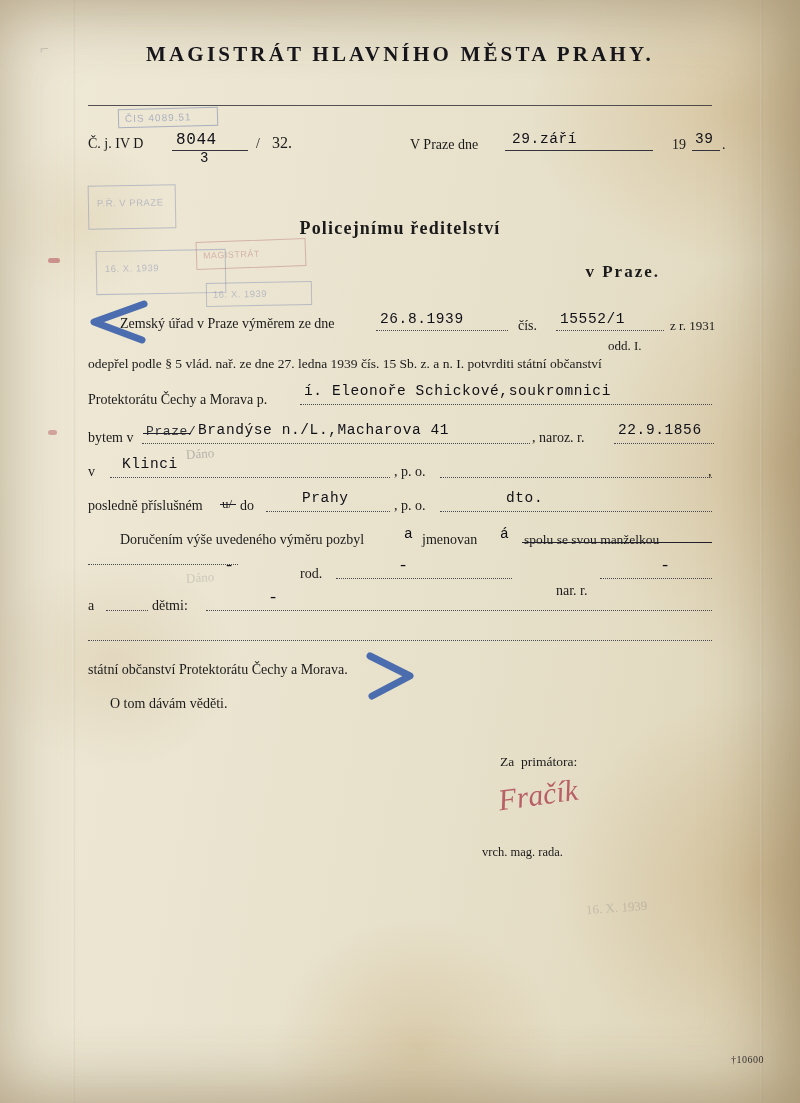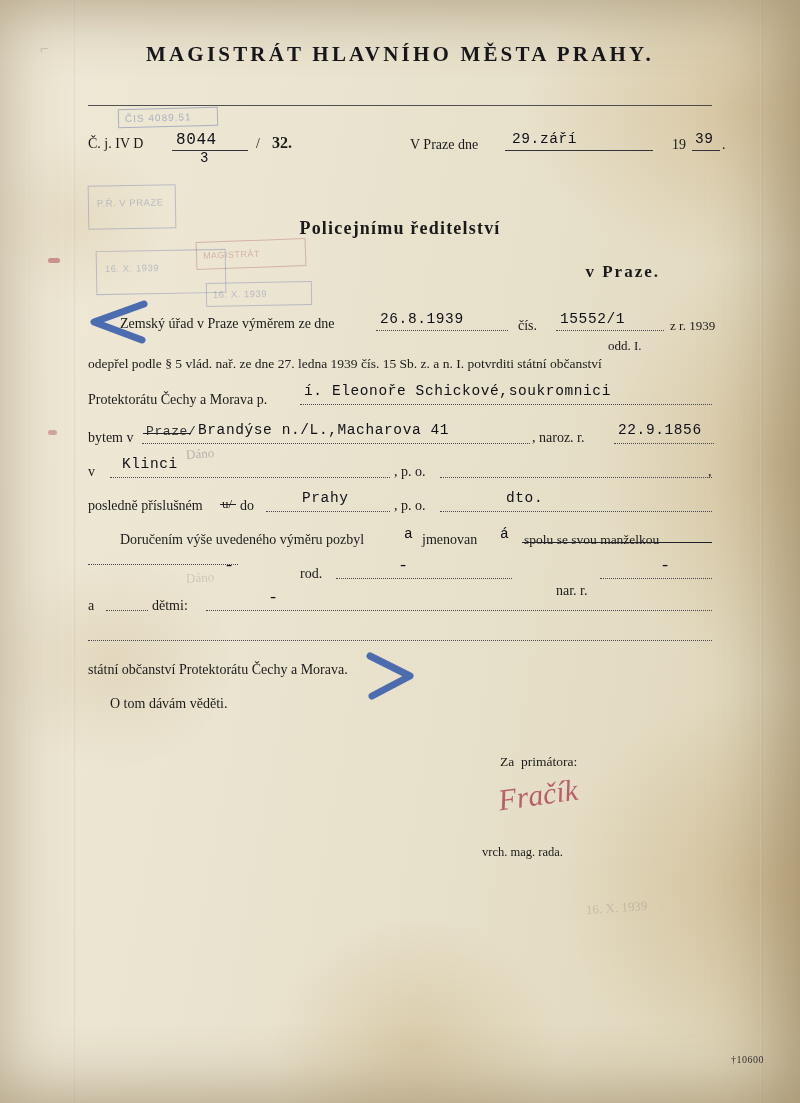--- a/index.html
+++ b/index.html
@@ -201,40 +201,40 @@
 
     <div class="blue-mark" style="left:48px; top:258px; width:12px; height:5px; background:#b0444e; opacity:.5; border-radius:3px;"></div>
     <div class="blue-mark" style="left:48px; top:430px; width:9px; height:5px; background:#b0444e; opacity:.4; border-radius:3px;"></div>
     <div class="faint-hand" style="left:40px; top:40px; font-size:16px; opacity:.3;">⌐</div>
 
     <div class="t" style="left:88px; top:136px;">Č. j. IV D</div>
     <div class="type" style="position:absolute; left:176px; top:131px; font-size:16px;">8044</div>
     <div class="solidline" style="left:172px; top:150px; width:76px;"></div>
     <div class="type" style="position:absolute; left:200px; top:150px; font-size:14px;">3</div>
     <div class="t" style="left:256px; top:136px;">/</div>
-    <div class="t" style="left:272px; top:134px; font-size:16px; font-weight:bold;">32.</div>
+    <div class="t" style="left:272px; top:134px; font-size:16px; font-weight:normal;">32.</div>
 
     <div class="t" style="left:410px; top:137px;">V Praze dne</div>
     <div class="type" style="position:absolute; left:512px; top:131px;">29.září</div>
     <div class="solidline" style="left:505px; top:150px; width:148px;"></div>
     <div class="t" style="left:672px; top:137px;">19</div>
     <div class="type" style="position:absolute; left:695px; top:131px;">39</div>
     <div class="solidline" style="left:692px; top:150px; width:28px;"></div>
     <div class="t" style="left:722px; top:137px;">.</div>
 
     <div class="center-b" style="left:0; right:0; top:218px; text-align:center; font-size:18px;">Policejnímu ředitelství</div>
     <div class="center-b" style="left:0; right:140px; top:262px; text-align:right; font-size:17px; letter-spacing:2px;">v Praze.</div>
 
     <div class="t" style="left:120px; top:316px;">Zemský úřad v Praze výměrem ze dne</div>
     <div class="type" style="position:absolute; left:380px; top:311px;">26.8.1939</div>
     <div class="line" style="left:376px; top:330px; width:132px;"></div>
     <div class="t" style="left:518px; top:318px;">čís.</div>
     <div class="type" style="position:absolute; left:560px; top:311px;">15552/1</div>
     <div class="line" style="left:556px; top:330px; width:108px;"></div>
-    <div class="t" style="left:670px; top:318px; font-size:13px;">z r. 1939</div>
+    <div class="t" style="left:670px; top:318px; font-size:13px;">z r. 1931</div>
     <div class="t" style="left:608px; top:338px; font-size:13px;">odd. I.</div>
 
     <div class="t" style="left:88px; top:356px; font-size:13.5px;">odepřel podle § 5 vlád. nař. ze dne 27. ledna 1939 čís. 15 Sb. z. a n. I. potvrditi státní občanství</div>
 
     <div class="t" style="left:88px; top:392px;">Protektorátu Čechy a Morava p.</div>
     <div class="type" style="position:absolute; left:304px; top:383px;">í.  Eleonoře Schickové,soukromnici</div>
     <div class="line" style="left:300px; top:404px; width:412px;"></div>
 
     <div class="t" style="left:88px; top:430px;">bytem v</div>
     <div class="type" style="position:absolute; left:146px; top:424px; font-size:13px; color:#33333b;">Praze/</div>

